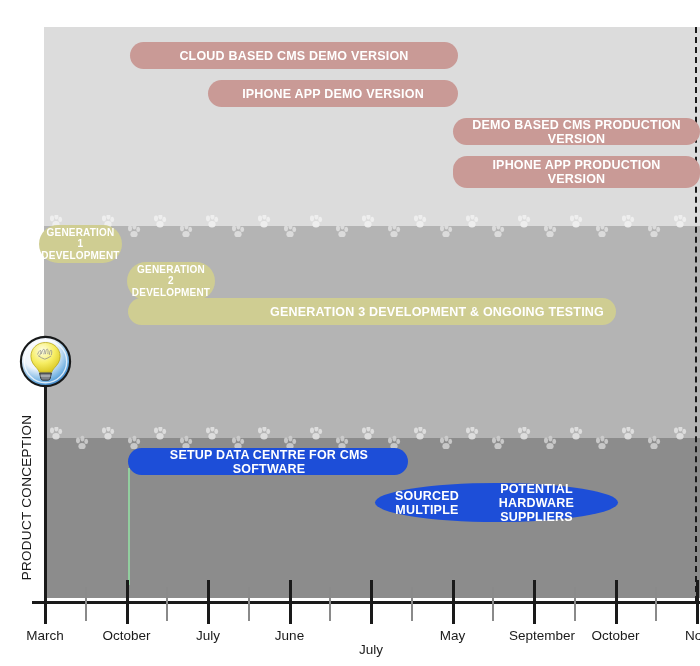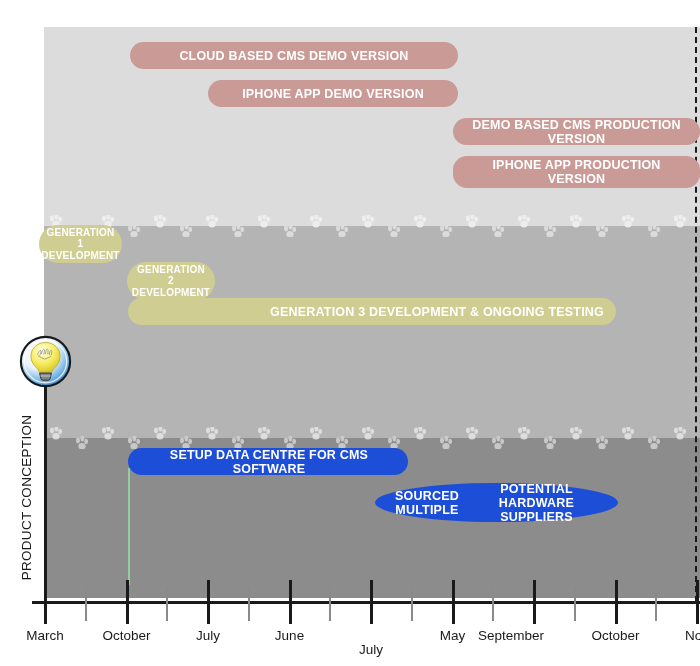--- a/index.html
+++ b/index.html
@@ -316,21 +316,21 @@
       <div class="tick-major" style="left: 288.5px;"></div>
       <div class="month-label" style="left: 289.5px;">June</div>
       <div class="tick-minor" style="left: 329.25px;"></div>
       <div class="tick-major" style="left: 370px;"></div>
       <div class="month-label" style="left: 371px; margin-top: 14px;">July</div>
       <div class="tick-minor" style="left: 410.75px;"></div>
       <div class="tick-major" style="left: 451.5px;"></div>
       <div class="month-label" style="left: 452.5px;">May</div>
       <div class="tick-minor" style="left: 492.25px;"></div>
       <div class="tick-major" style="left: 533px;"></div>
-      <div class="month-label" style="left: 511px;">September</div>
+      <div class="month-label" style="left: 542px;">September</div>
       <div class="tick-minor" style="left: 573.75px;"></div>
       <div class="tick-major" style="left: 614.5px;"></div>
       <div class="month-label" style="left: 615.5px;">October</div>
       <div class="tick-minor" style="left: 655.25px;"></div>
       <div class="tick-major" style="left: 696px;"></div>
       <div class="month-label" style="left: 697px;">Nov</div>
     </div>
 
 </div>
 

